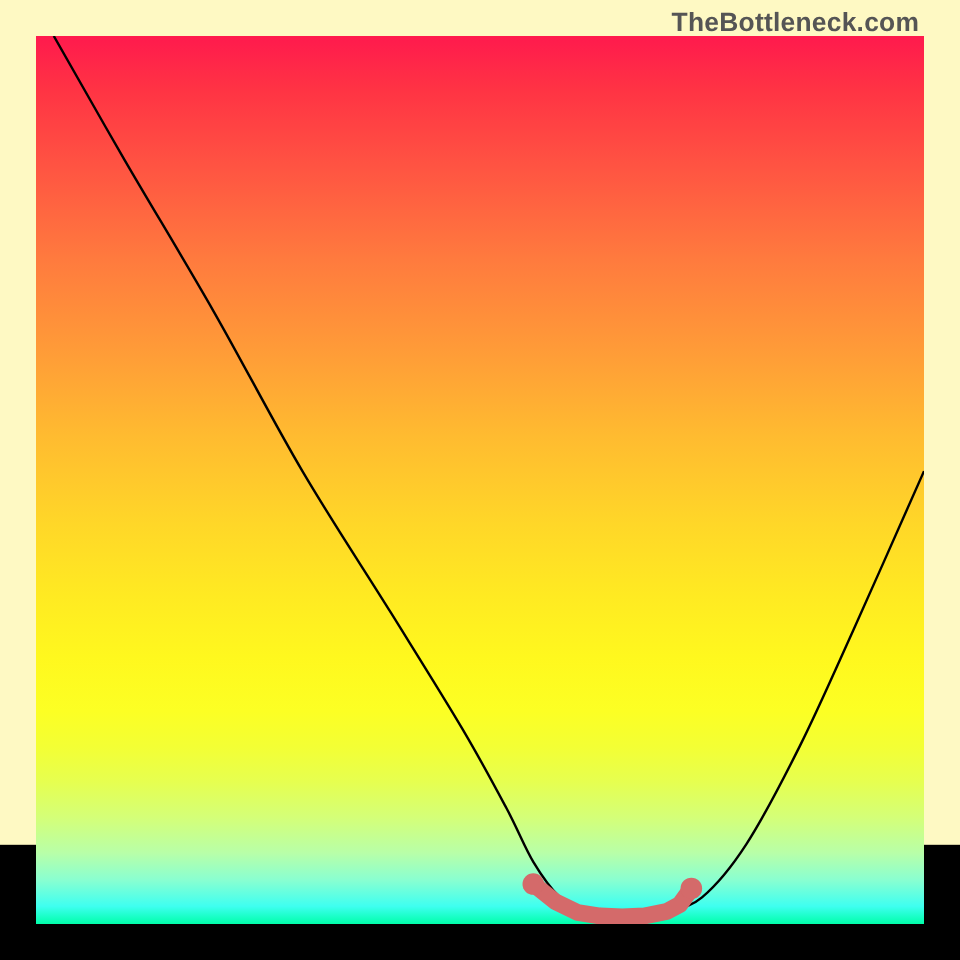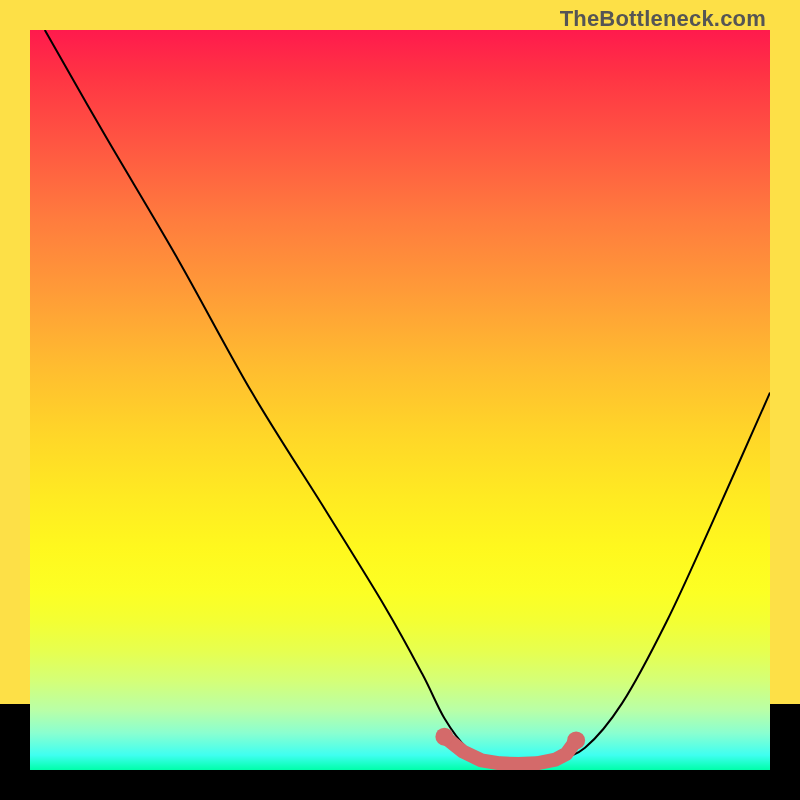--- a/index.html
+++ b/index.html
@@ -1,21 +1,21 @@
 <!DOCTYPE html>
 <html><head>
 <meta charset="utf-8">
 <style>
   * { margin: 0; padding: 0; box-sizing: border-box; }
   html, body { width: 800px; height: 800px; overflow: hidden; background: #000; }
   .frame {
     position: relative;
     width: 800px;
     height: 704px;
-    background: #fde047;
+    background: #fef9c3;
   }
   .plot-area {
     position: absolute;
     left: 30px;
     top: 30px;
     width: 740px;
     height: 740px;
     background: linear-gradient(to bottom,
       #ff1a4d 0%,
       #ff3344 6%,

